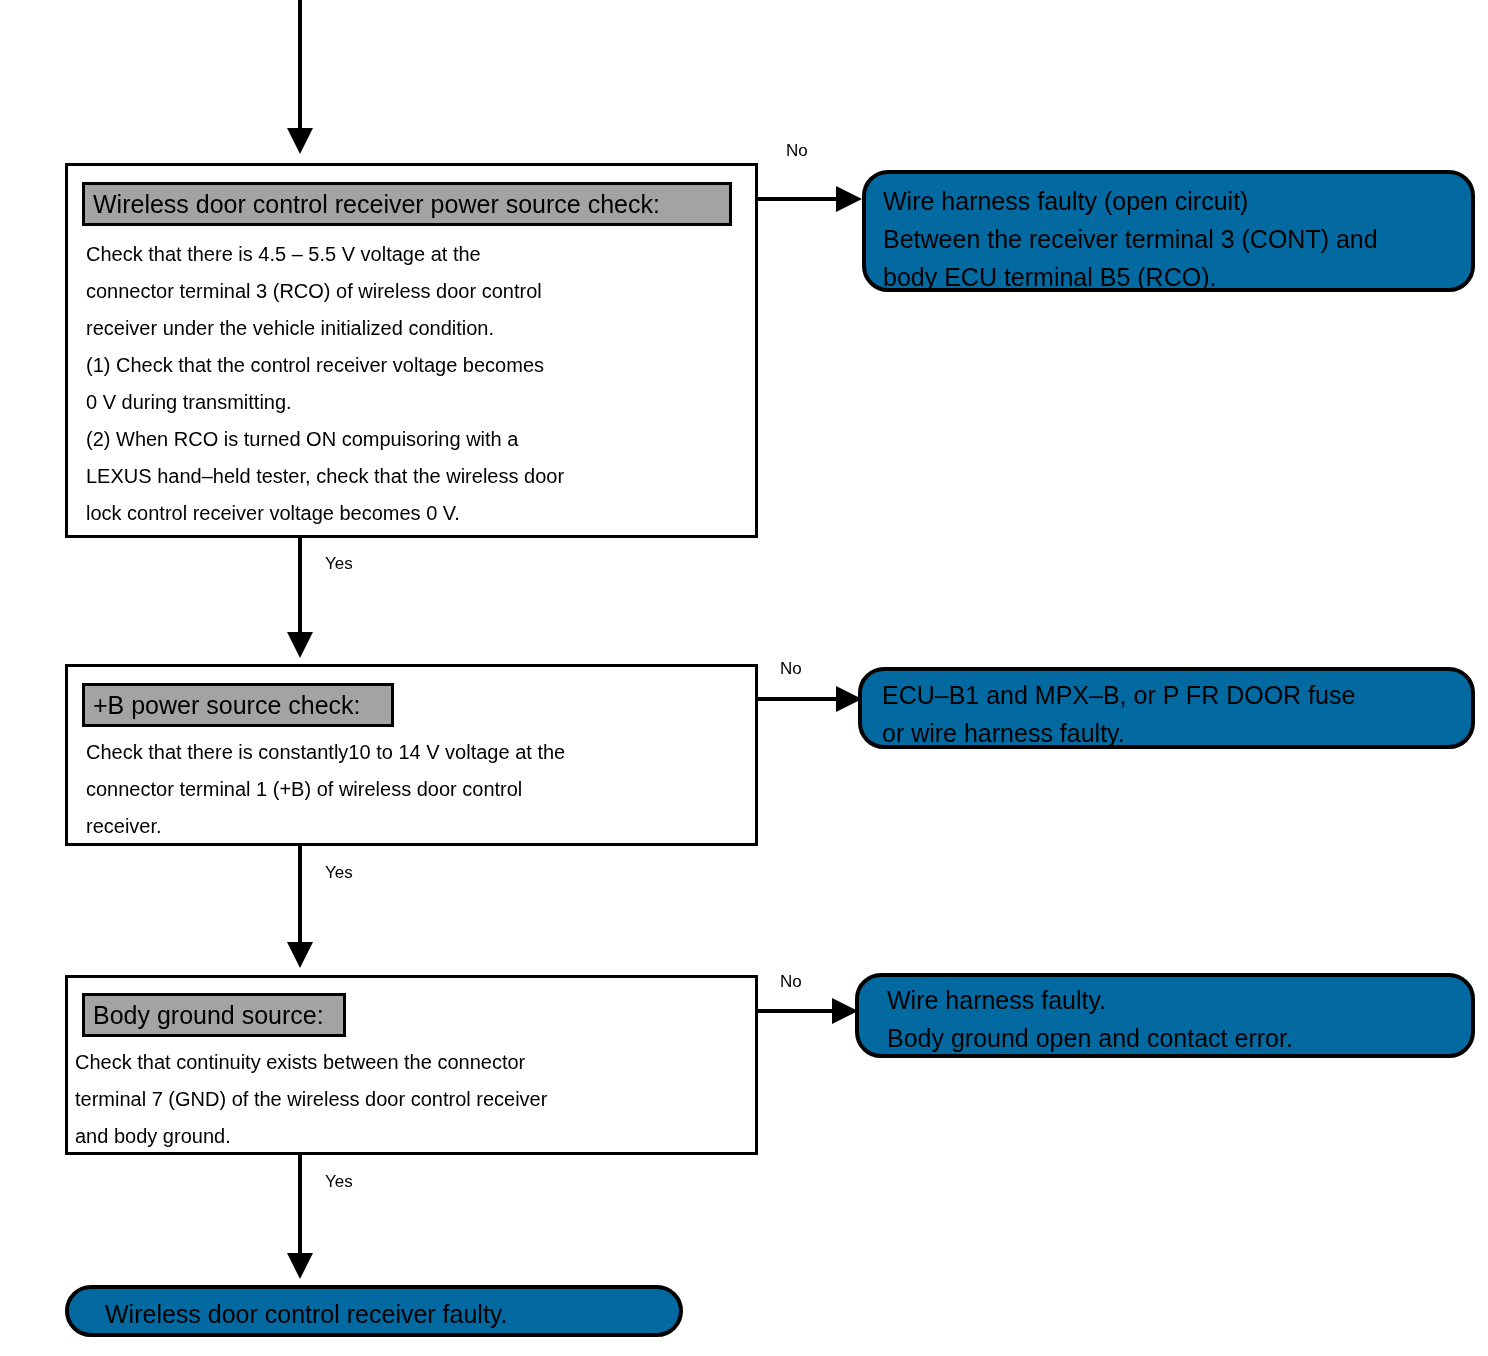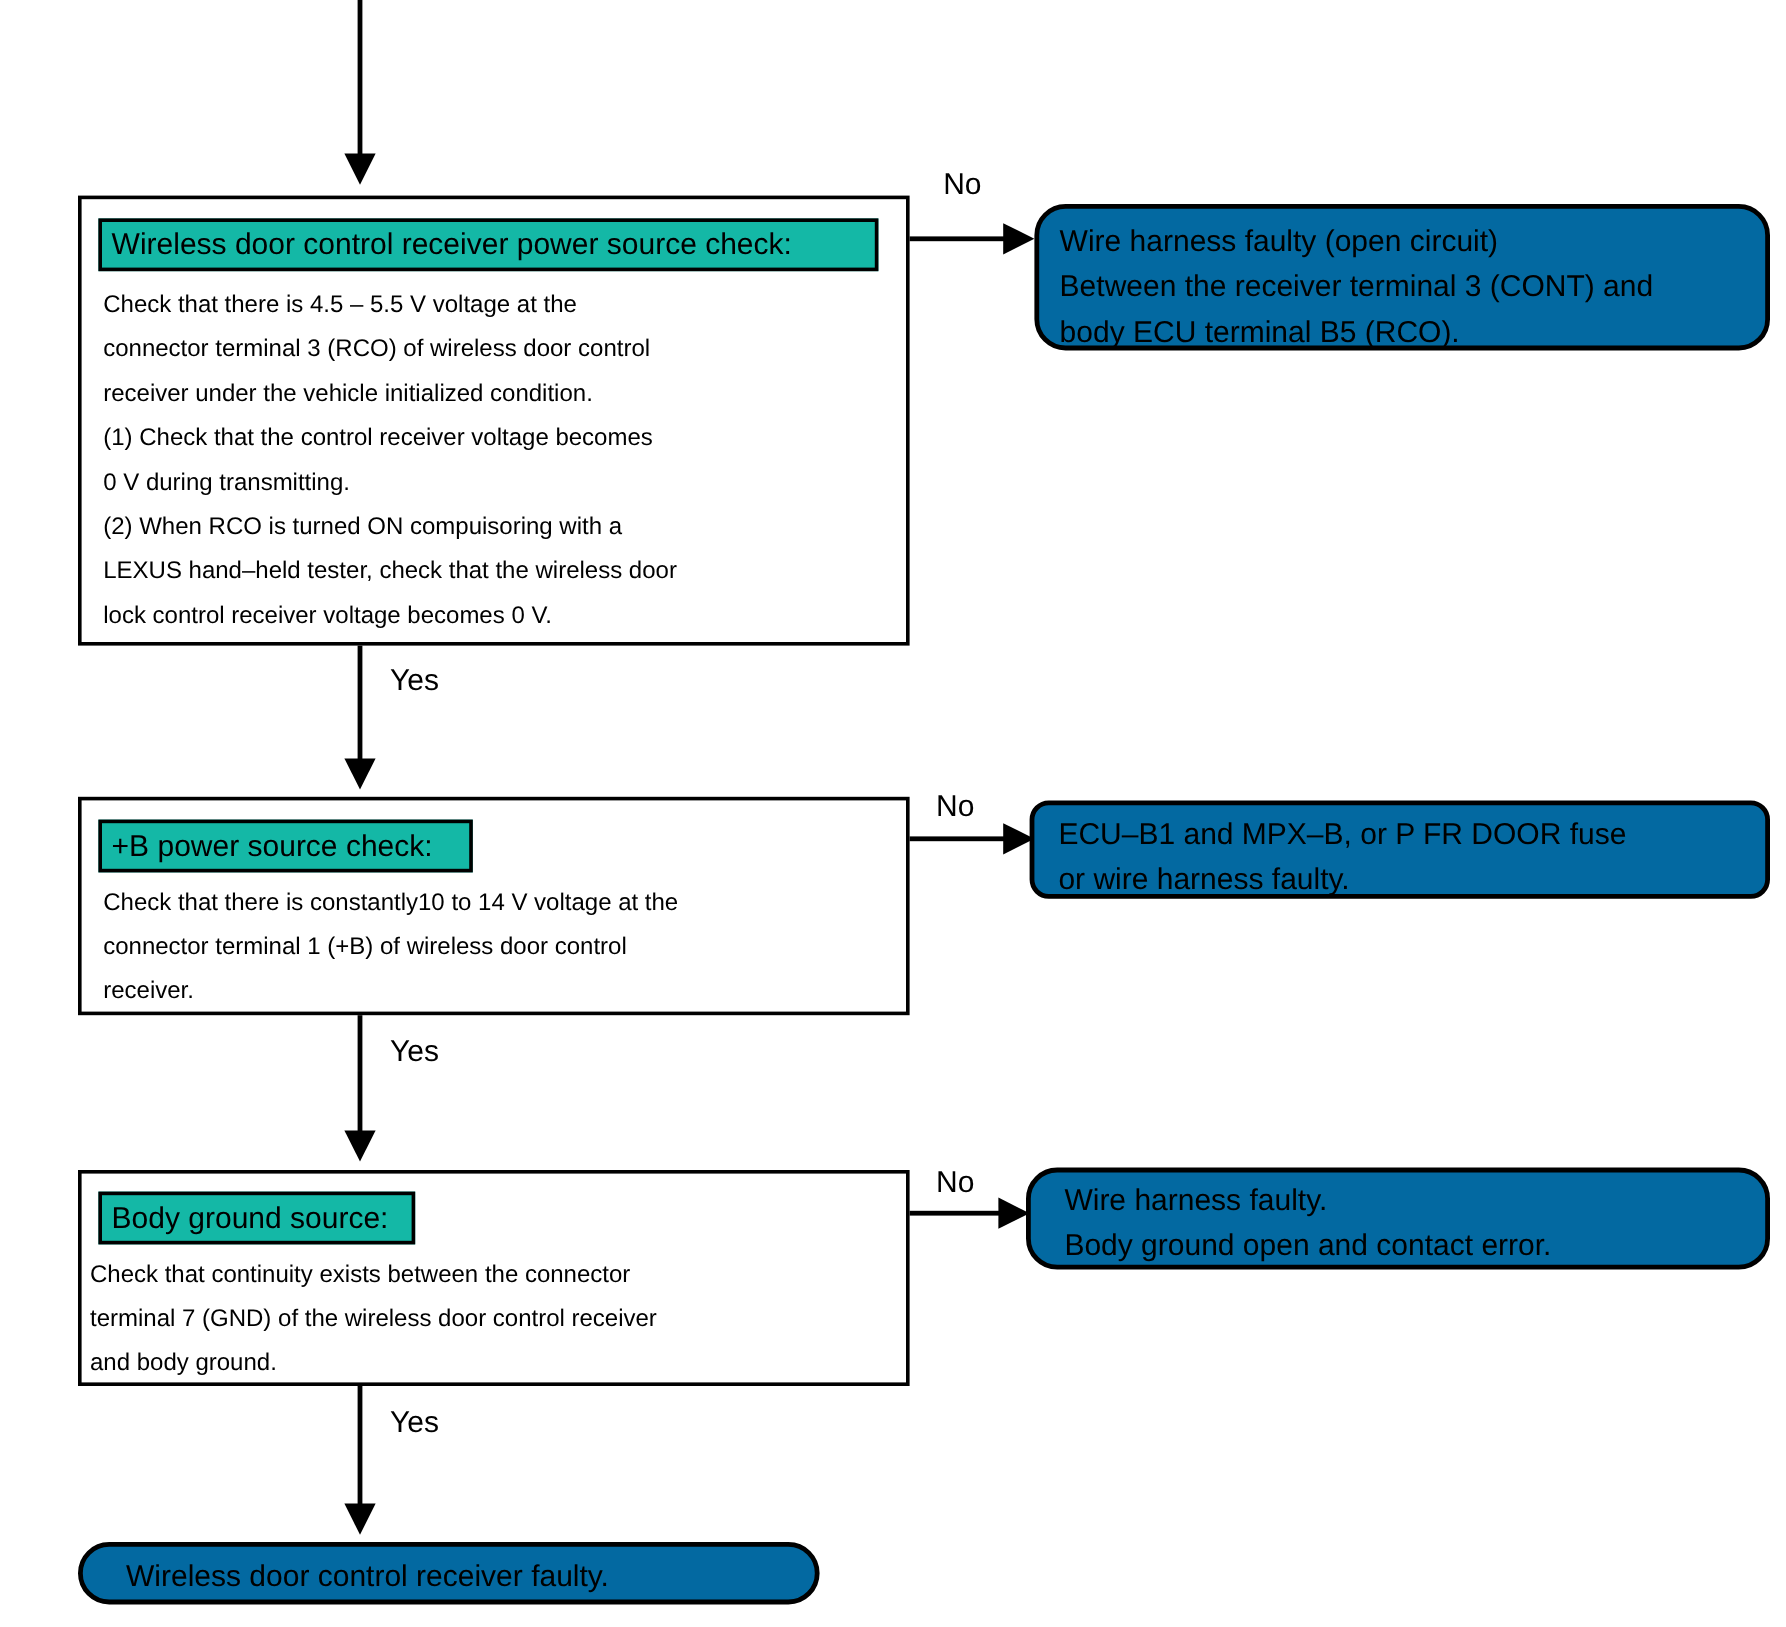--- a/index.html
+++ b/index.html
@@ -21,21 +21,21 @@
   .decision-box {
     position: absolute;
     box-sizing: border-box;
     border: 3px solid #000;
     background: #fff;
   }
   .title-chip {
     position: absolute;
     box-sizing: border-box;
     border: 3px solid #000;
-    background: #14b8a6;
+    background: #a3a3a3;
     display: flex;
     align-items: center;
     padding: 0 8px;
     font-size: 25px;
     line-height: 1;
     white-space: nowrap;
   }
   .body-text {
     position: absolute;
     font-size: 20px;
@@ -80,21 +80,21 @@
   .arrow-right {
     position: absolute;
     width: 0;
     height: 0;
     border-top: 13px solid transparent;
     border-bottom: 13px solid transparent;
     border-left: 26px solid #000;
   }
   .edge-label {
     position: absolute;
-    font-size: 25px;
+    font-size: 17px;
     line-height: 1;
     white-space: nowrap;
     text-align: center;
   }
 </style>
 </head>
 <body>
 
 <div id="page">
 
@@ -137,21 +137,21 @@
   </div>
 
   <div class="body-text" style="left:86px; top:734px; width:665px;">Check that there is constantly10 to 14 V voltage at the
 connector terminal 1 (+B) of wireless door control
 receiver.</div>
 
   <div class="edge-label" style="left:780px; top:660px;">No</div>
   <div class="h-line" style="left:758px; top:697px; width:86px;"></div>
   <div class="arrow-right" style="left:836px; top:686px;"></div>
 
-  <div class="rounded-box" style="left:858px; top:667px; width:617px; height:82px;border-radius:16px;">
+  <div class="rounded-box" style="left:858px; top:667px; width:617px; height:82px;">
     <div class="rb-text" style="left:20px; top:5px; width:580px;">ECU–B1 and MPX–B, or P FR DOOR fuse
 or wire harness faulty.</div>
   </div>
 
   <div class="v-line" style="left:298px; top:846px; height:100px;"></div>
   <div class="arrow-down" style="left:287px; top:942px;"></div>
   <div class="edge-label" style="left:325px; top:864px;">Yes</div>
 
   <div class="decision-box" style="left:65px; top:975px; width:693px; height:180px;"></div>
 

